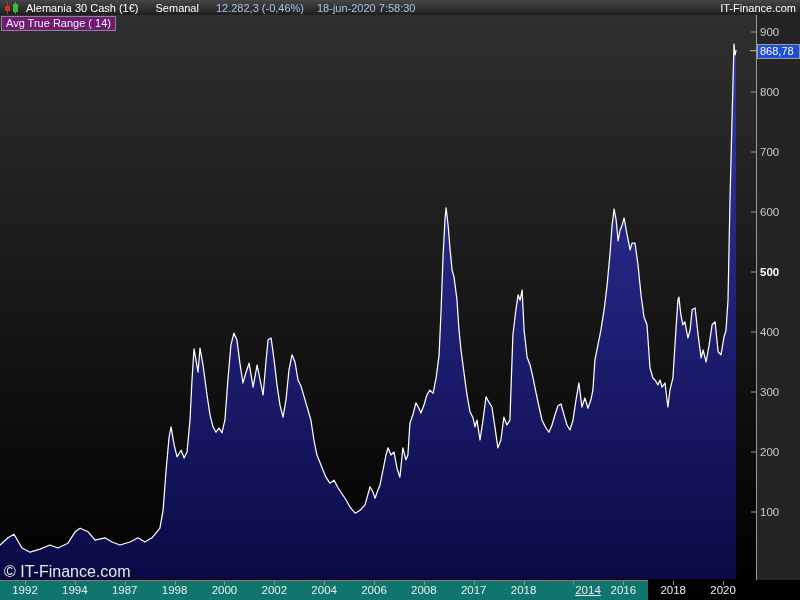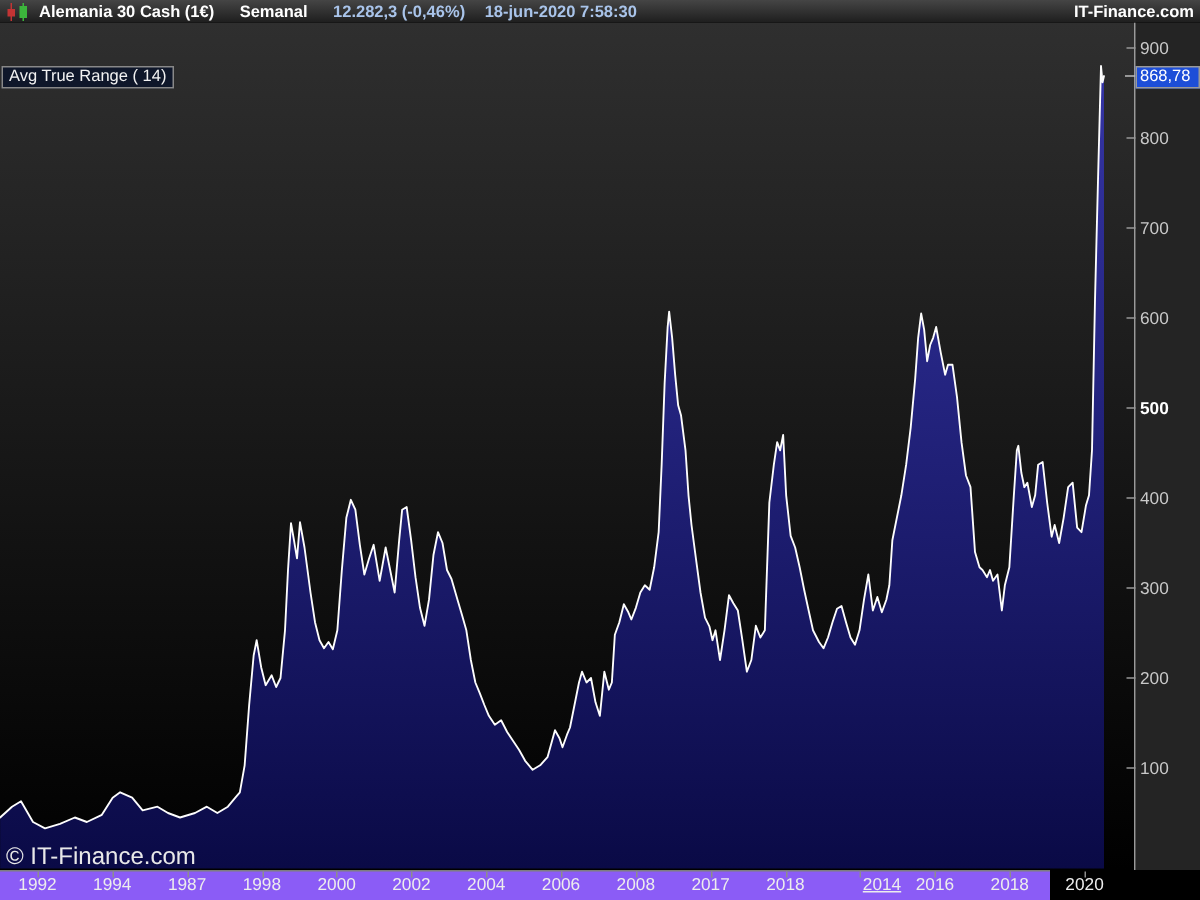--- a/index.html
+++ b/index.html
@@ -1,34 +1,34 @@
 <!DOCTYPE html>
 <html><head>
 <meta charset="utf-8">
 <style>
   html,body{margin:0;padding:0;background:#000;}
   body{width:800px;height:600px;overflow:hidden;position:relative;
        font-family:"Liberation Sans",sans-serif;-webkit-font-smoothing:antialiased;}
   .topbar{position:absolute;top:0;left:0;width:800px;height:15px;
           background:linear-gradient(#454545,#1e1e1e);
-          display:flex;align-items:center;font-size:11px;font-weight:bold;color:#fff;white-space:nowrap;}
+          display:flex;align-items:center;font-size:11px;font-weight:normal;color:#fff;white-space:nowrap;}
   .topbar .icon{margin-left:3px;display:flex;align-items:center;}
   .tb-title{margin-left:5px;}
   .tb-tf{margin-left:17px;}
   .tb-quote{margin-left:17px;}
   .tb-dt{margin-left:13px;}
   .tb-brand{margin-left:auto;margin-right:4px;}
   .chart{position:absolute;top:15px;left:0;width:800px;height:565px;}
   .chart svg{position:absolute;top:0;left:0;}
-  .badge{position:absolute;top:1px;left:1px;background:#0f172a;border:1px solid #888;
-         color:#f2f2f2;font-size:11px;line-height:13px;padding:0 4px;margin-top:28px;}
+  .badge{position:absolute;top:1px;left:1px;background:#701a75;border:1px solid #888;
+         color:#f2f2f2;font-size:11px;line-height:13px;padding:0 4px;}
   .watermark{position:absolute;left:4px;top:548px;color:#e8e8e8;font-size:16px;}
   .lastbox{position:absolute;left:757px;width:39px;height:13px;background:#1d4ed8;
            border:1px solid #9a9a9a;color:#fff;font-size:11px;line-height:13px;padding-left:2px;}
-  .xaxis{position:absolute;top:580px;left:0;width:700px;height:20px;background:#8b5cf6;
+  .xaxis{position:absolute;top:580px;left:0;width:648px;height:20px;background:#0f766e;
          border-top:1px solid #7e7e7e;box-sizing:border-box;}
   .xlabel{position:absolute;top:3px;width:44px;margin-left:-22px;text-align:center;
           color:#ededed;font-size:11.5px;}
   .xtick{position:absolute;top:0;width:1px;height:4px;background:#8d8d8d;}
 </style>
 </head>
 <body>
 
 <div class="topbar">
   <span class="icon">

